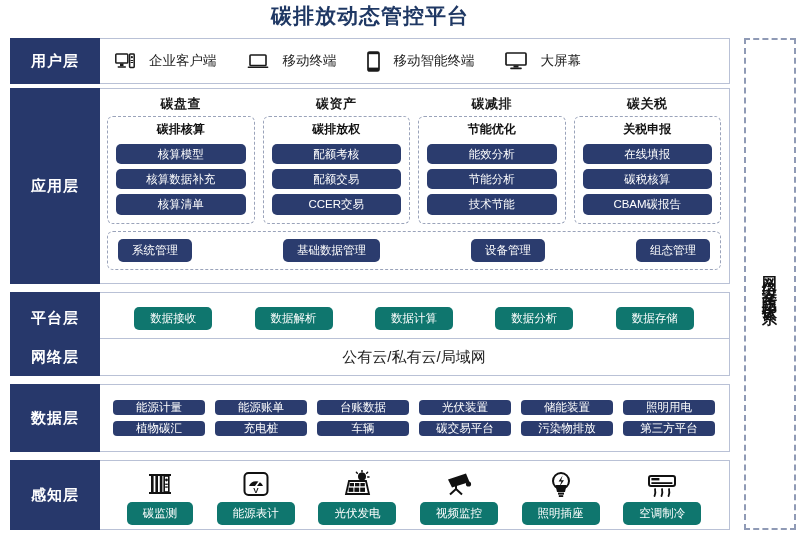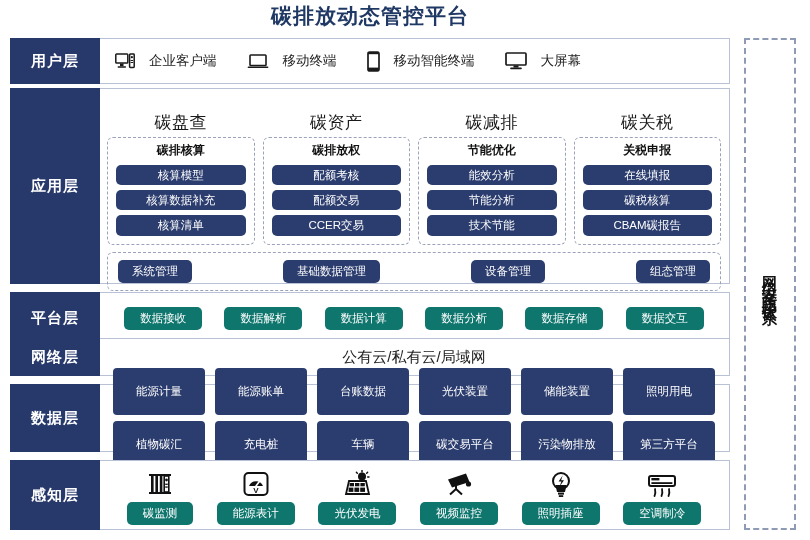--- a/index.html
+++ b/index.html
@@ -44,22 +44,22 @@
   .user-item { display: flex; align-items: center; gap: 14px; font-size: 13.5px; color: #222; }
   .user-item + .user-item { margin-left: 30px; }
   .ico { display: inline-flex; align-items: center; justify-content: center; }
 
   
   #layer-app { top: 88px; height: 196px; width: 720px; }
   .app-body { flex-direction: column; padding: 6px 8px 7px 8px; }
   .app-groups { display: flex; justify-content: space-between; gap: 8px; }
   .app-group { flex: 1 1 0; display: flex; flex-direction: column; align-items: center; }
   .group-title {
-    font-size: 17px; font-weight: normal; color: #1a1a1a;
-    margin-bottom: 3px; letter-spacing: .5px; margin-top: 16px;
+    font-size: 13px; font-weight: bold; color: #1a1a1a;
+    margin-bottom: 3px; letter-spacing: .5px;
   }
   .group-box {
     width: 100%;
     border: 1px dashed #9aa3ba; border-radius: 6px;
     padding: 4px 8px 8px 8px;
     display: flex; flex-direction: column; align-items: center; gap: 5px;
   }
   .group-sub {
     font-size: 12px; font-weight: bold; color: #111; margin-bottom: 1px;
   }
@@ -107,21 +107,21 @@
   }
 
   
   #layer-data { top: 384px; height: 68px; width: 720px; }
   .data-body { flex-direction: column; justify-content: center; padding: 0 14px; gap: 6px; }
   .data-row { display: flex; justify-content: space-between; gap: 10px; }
   .pill-d {
     flex: 1 1 0;
     background: #2b3c6e; color: #fff;
     font-size: 11.5px; text-align: center;
-    border-radius: 4px; padding: 16px 2px; white-space: nowrap;
+    border-radius: 4px; padding: 0 2px; white-space: nowrap;
   }
 
   
   #layer-sense { top: 460px; height: 70px; width: 720px; }
   .sense-items { display: flex; justify-content: space-around; align-items: center; width: 100%; padding: 0 16px; }
   .sense-item { display: flex; flex-direction: column; align-items: center; gap: 4px; }
   .sense-ico { height: 32px; display: flex; align-items: flex-end; justify-content: center; }
 
   
   #security {
@@ -261,21 +261,20 @@
 
   <div class="layer" id="layer-platform">
     <div class="layer-label">平台层</div>
     <div class="layer-body">
       <div class="platform-items">
         <div class="pill-y">数据接收</div>
         <div class="pill-y">数据解析</div>
         <div class="pill-y">数据计算</div>
         <div class="pill-y">数据分析</div>
         <div class="pill-y">数据存储</div>
-        <div class="pill-y">数据交互</div>
       </div>
     </div>
   </div>
 
   <div class="layer" id="layer-network">
     <div class="layer-label">网络层</div>
     <div class="layer-body">
       <div class="network-text">公有云/私有云/局域网</div>
     </div>
   </div>

